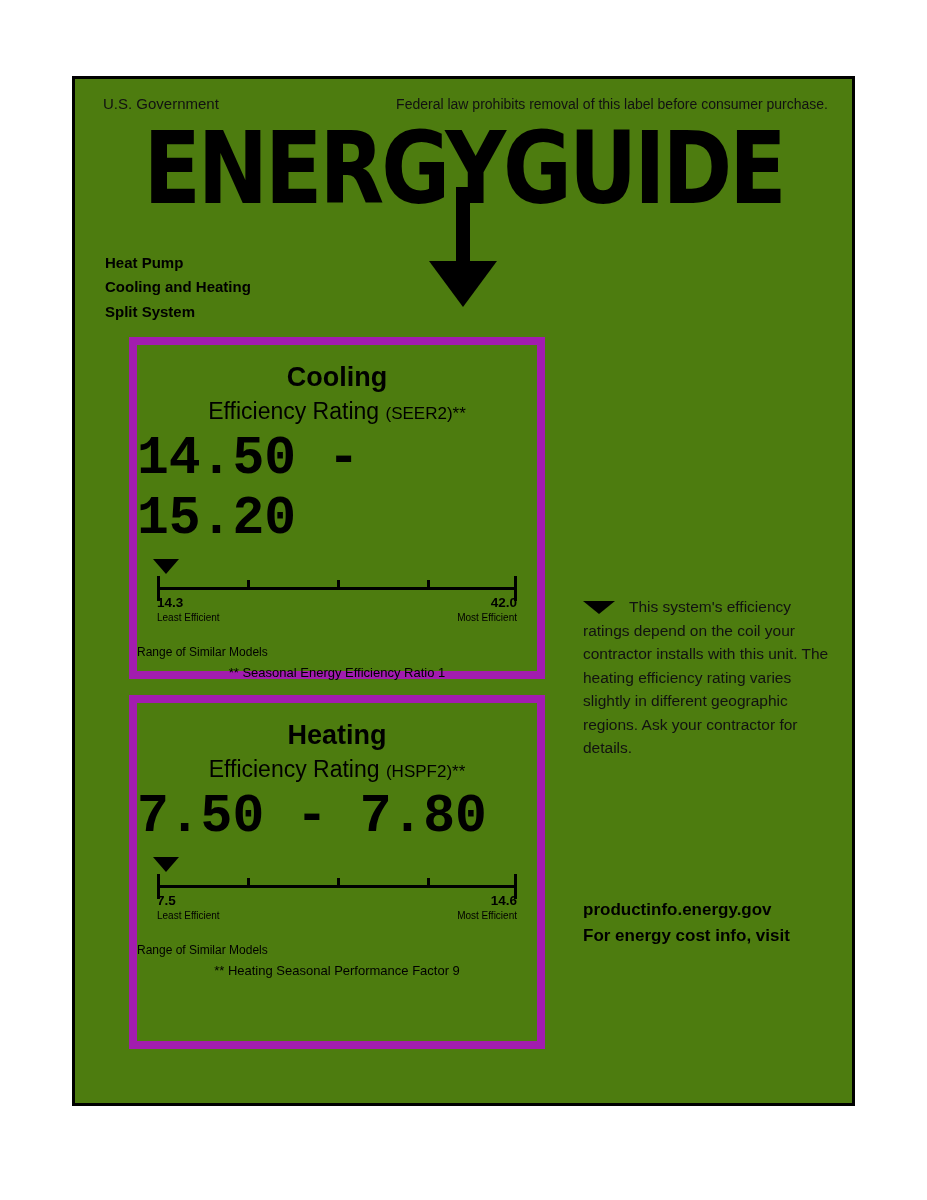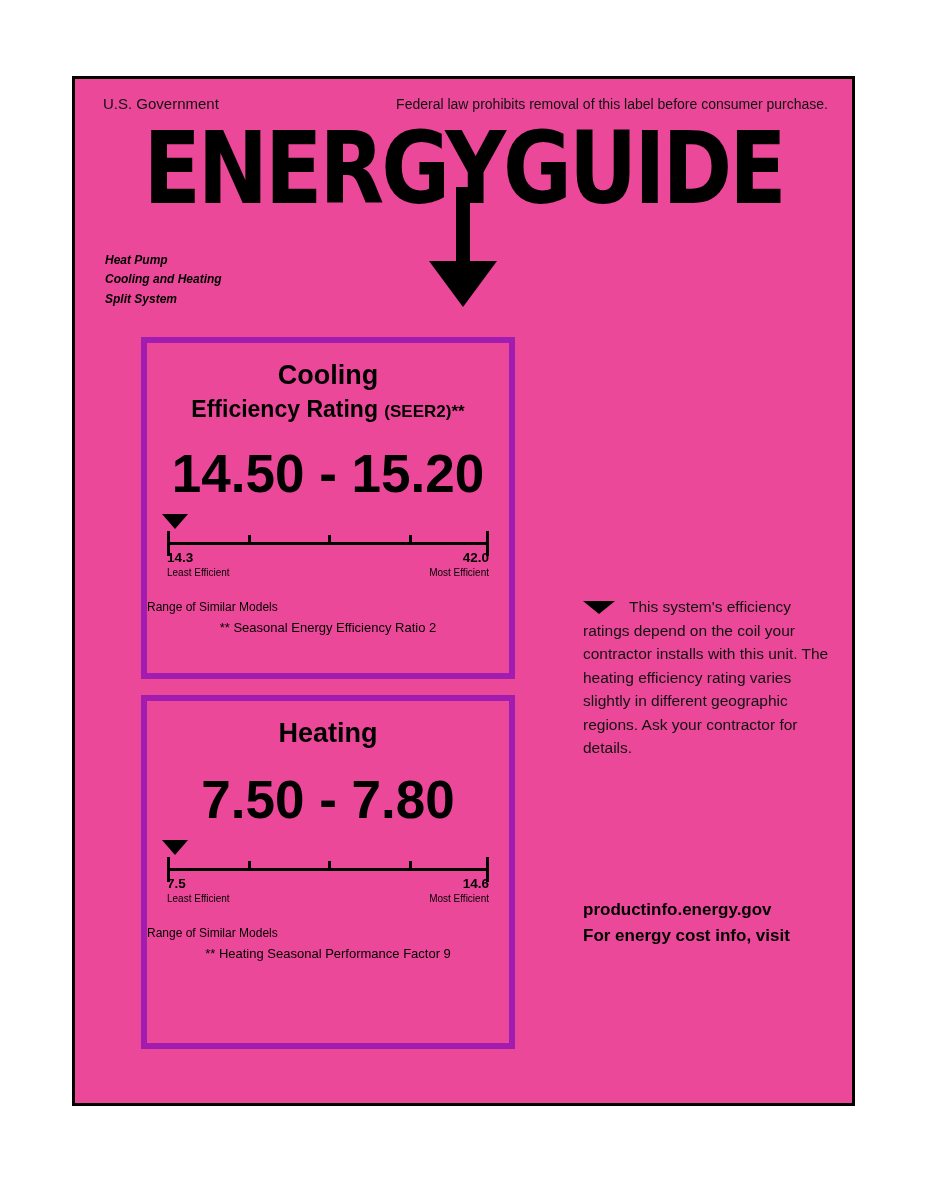--- a/index.html
+++ b/index.html
@@ -13,21 +13,21 @@
     font-family: "Liberation Sans", sans-serif;
     position: relative;
   }
 
   .label-card {
     position: absolute;
     left: 72px;
     top: 76px;
     width: 783px;
     height: 1030px;
-    background: #ec4899;
+    background: #4d7c0f;
     border: 3px solid #000;
     box-sizing: border-box;
   }
 
   
   .top-row {
     position: absolute;
     top: 16px;
     left: 28px;
     right: 24px;
@@ -85,73 +85,72 @@
     border-left: 34px solid transparent;
     border-right: 34px solid transparent;
     border-top: 46px solid #000;
   }
 
   
   .prod-left {
     position: absolute;
     top: 172px;
     left: 30px;
-    font-size: 12px;
+    font-size: 15px;
     font-weight: bold;
     line-height: 1.62;
     color: #000;
-    font-style: italic;
   }
   .prod-right {
     position: absolute;
     top: 172px;
     right: 22px;
     text-align: right;
     font-size: 14.5px;
     font-weight: bold;
     line-height: 1.62;
     color: #000;
   }
 
   
   .rating-box {
     position: absolute;
-    left: 66px;
-    width: 374px;
-    border: 6px solid #a21caf;
+    left: 54px;
+    width: 416px;
+    border: 8px solid #a21caf;
     box-sizing: border-box;
   }
   #cooling-box { top: 258px; height: 342px; }
   #heating-box { top: 616px; height: 354px; }
 
   .rb-title {
     text-align: center;
     font-size: 27px;
     font-weight: bold;
     margin-top: 17px;
     color: #000;
   }
   .rb-sub {
     text-align: center;
     font-size: 23px;
-    font-weight: bold;
+    font-weight: normal;
     margin-top: 5px;
     color: #000;
   }
   .rb-sub .small {
     font-size: 17px;
   }
   .rb-value {
-    text-align: center;
+    text-align: left;
     font-size: 53px;
     font-weight: bold;
     letter-spacing: 0px;
-    margin-top: 20px;
-    color: #000;
-    font-family: Liberation Sans, sans-serif;
+    margin-top: 4px;
+    color: #000;
+    font-family: Liberation Mono, monospace;
   }
 
   
   .scale-wrap {
     position: relative;
     margin: 10px 20px 0 20px;
     height: 74px;
   }
   .scale-marker {
     position: absolute;
@@ -288,25 +287,29 @@
       <div class="scale-tick" style="left:25%"></div>
       <div class="scale-tick" style="left:50%"></div>
       <div class="scale-tick" style="left:75%"></div>
       <div class="scale-num left">14.3</div>
       <div class="scale-num right">42.0</div>
       <div class="scale-cap-text left">Least Efficient</div>
       <div class="scale-cap-text right">Most Efficient</div>
     </div>
 
     <div class="rb-range">Range of Similar Models</div>
-    <div class="rb-foot">** Seasonal Energy Efficiency Ratio 2</div>
+    <div class="rb-foot">** Seasonal Energy Efficiency Ratio 1</div>
   </div>
 
   <div class="rating-box" id="heating-box">
     <div class="rb-title">Heating</div>
+    <div class="rb-sub">
+      <span>Efficiency Rating</span>
+      <span class="small">(HSPF2)**</span>
+    </div>
     <div class="rb-value">7.50 - 7.80</div>
 
     <div class="scale-wrap">
       <div class="scale-marker" id="heating-marker" style="left: calc(2.5% - 13px);"></div>
       <div class="scale-line"></div>
       <div class="scale-cap left"></div>
       <div class="scale-cap right"></div>
       <div class="scale-tick" style="left:25%"></div>
       <div class="scale-tick" style="left:50%"></div>
       <div class="scale-tick" style="left:75%"></div>

